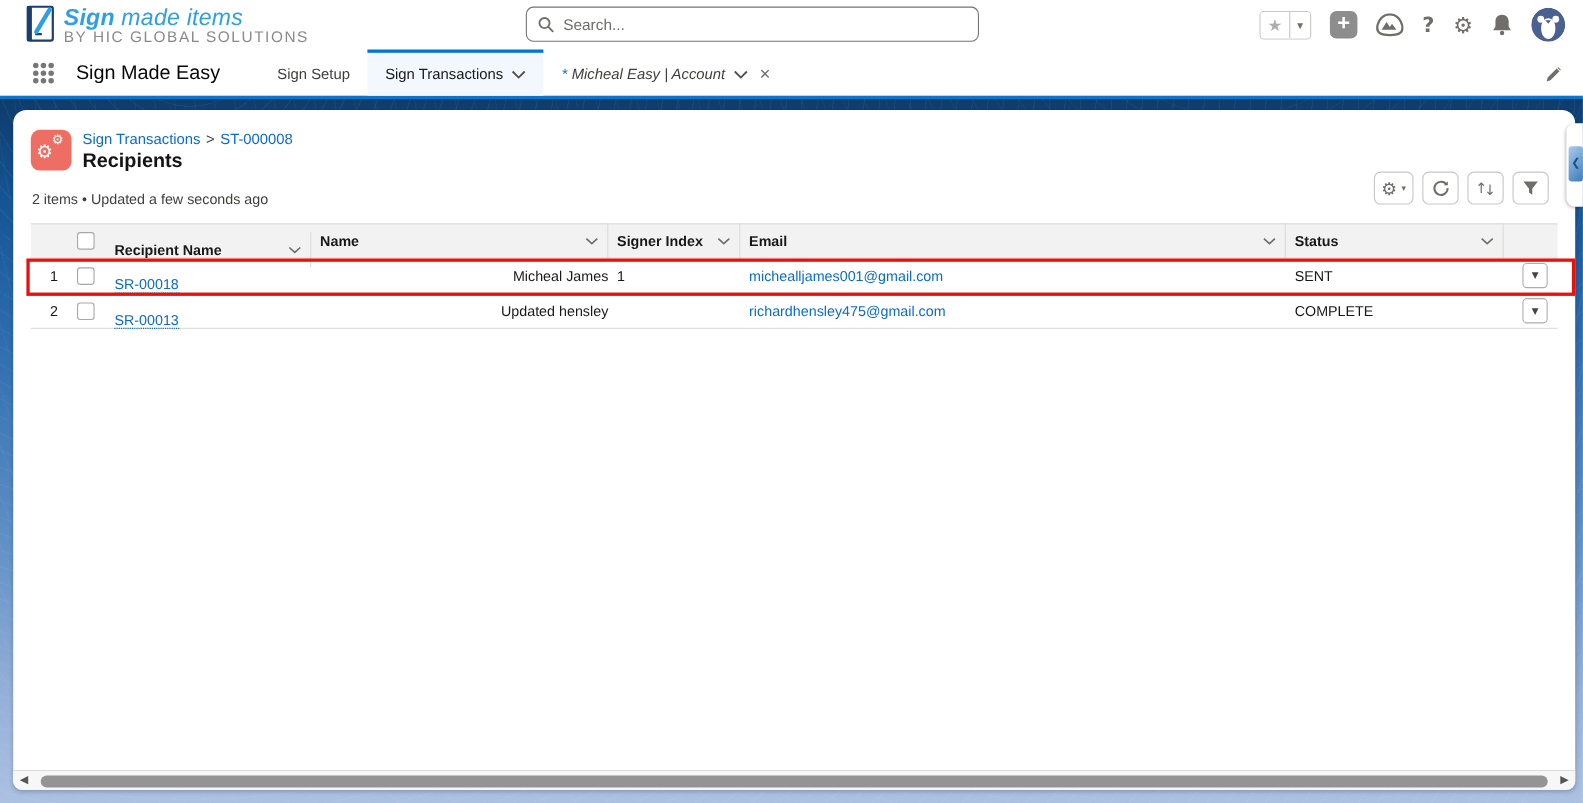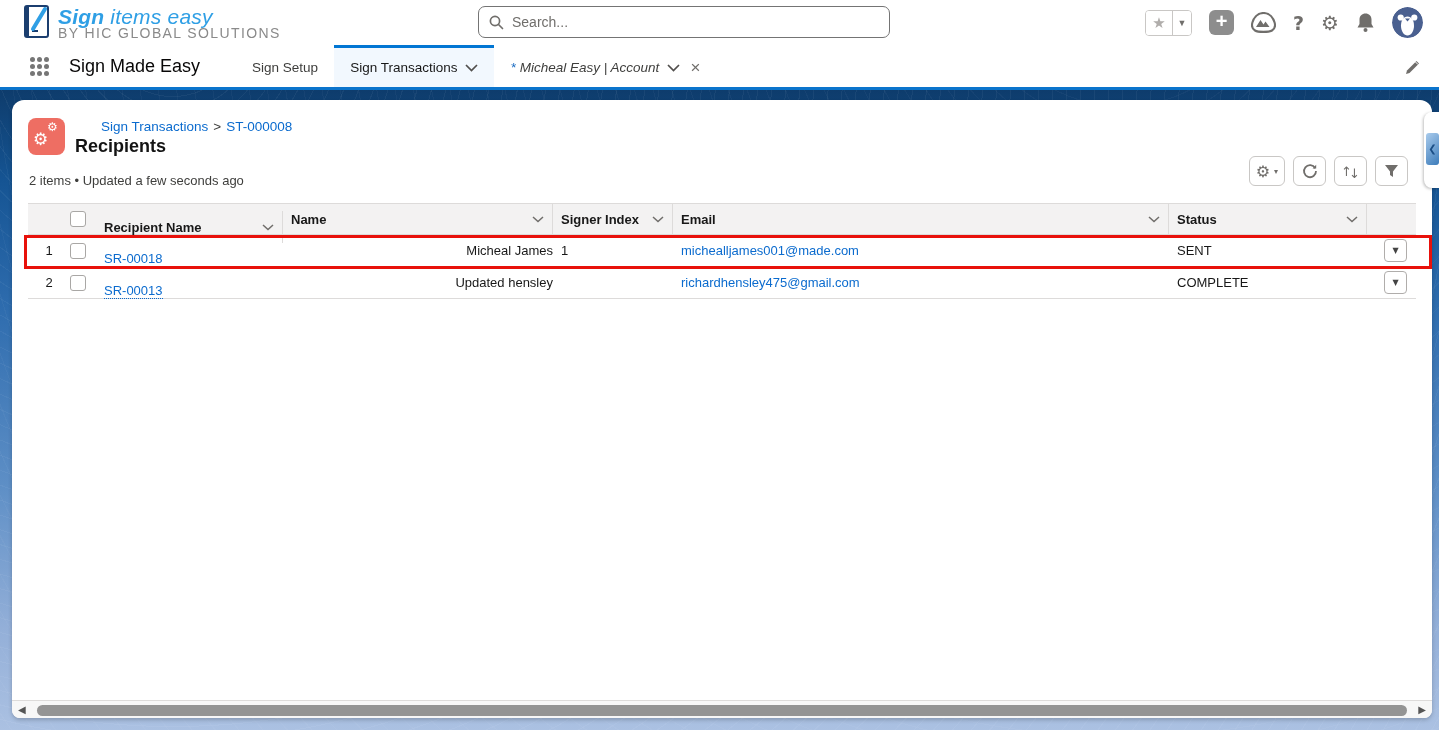--- a/index.html
+++ b/index.html
@@ -43,21 +43,21 @@
         background:linear-gradient(180deg,#0e3c6c 0%,#155493 14%,#2e6cae 34%,#5e8fc6 62%,#93afd8 84%,#abc1e2 100%); }
   .bg::before { content:""; position:absolute; inset:0; opacity:.45;
         background:repeating-radial-gradient(circle at 12% -10%, rgba(255,255,255,.10) 0 1px, transparent 1px 14px),
                    repeating-radial-gradient(circle at 78% -20%, rgba(255,255,255,.08) 0 1px, transparent 1px 18px); }
 
   
   .card { position:absolute; left:12px; top:100px; width:1420px; height:618px; background:#fff; border-radius:12px 12px 8px 8px; box-shadow:0 2px 4px rgba(0,0,0,.2); }
   .entity-icon { position:absolute; left:16px; top:18px; width:37px; height:37px; border-radius:8px; background:#ee6e63; }
   .entity-icon .g1 { position:absolute; left:5px; top:11px; color:#fff; font-size:17px; font-family:"DejaVu Sans",sans-serif; }
   .entity-icon .g2 { position:absolute; left:19px; top:2px; color:#fff; font-size:12px; font-family:"DejaVu Sans",sans-serif; }
-  .breadcrumb { position:absolute; left:63px; top:19px; font-size:13.5px;margin-left:26px; }
+  .breadcrumb { position:absolute; left:63px; top:19px; font-size:13.5px; }
   .breadcrumb a { color:#0b6bce; text-decoration:none; cursor:pointer; }
   .breadcrumb .sep { color:#3e3e3c; margin:0 5px; }
   .page-title { position:absolute; left:63px; top:36px; font-size:18px; font-weight:bold; color:#141414; }
   .list-meta { position:absolute; left:17px; top:73px; font-size:13px; color:#3e3e3c; }
 
   .list-controls { position:absolute; right:24px; top:56px; display:flex; gap:8px; }
   .ctl-btn { height:30px; min-width:33px; border:1px solid #c9c7c5; border-radius:6px; background:#fff; display:flex; align-items:center; justify-content:center; gap:4px; color:#706e6b; cursor:pointer; padding:0 6px; }
   .ctl-btn .gear { font-size:16px; font-family:"DejaVu Sans",sans-serif; }
   .ctl-btn .caret { font-size:8px; font-family:"DejaVu Sans",sans-serif; }
   .ctl-btn .updown { font-size:13px; letter-spacing:-3px; font-family:"DejaVu Sans",sans-serif; padding-right:3px; }
@@ -100,21 +100,21 @@
 
 <div class="top-header">
   <div class="logo-wrap">
     <svg width="27" height="34" viewBox="0 0 27 34">
       <rect x="1" y="1" width="23" height="31" rx="2" fill="#ffffff" stroke="#1b3e6f" stroke-width="2"></rect>
       <rect x="1" y="1" width="4" height="31" fill="#1b3e6f"></rect>
       <line x1="8" y1="26" x2="14" y2="26" stroke="#1b3e6f" stroke-width="2"></line>
       <line x1="21" y1="4" x2="9" y2="24" stroke="#2f9fe5" stroke-width="4" stroke-linecap="round"></line>
     </svg>
     <div class="logo-text">
-      <div class="logo-main"><b>Sign</b><span> items easy</span></div>
+      <div class="logo-main"><b>Sign</b><span> made items</span></div>
       <div class="logo-sub">BY HIC GLOBAL SOLUTIONS</div>
     </div>
   </div>
 
   <div class="search-box">
     <svg width="15" height="15" viewBox="0 0 15 15">
       <circle cx="6" cy="6" r="4.6" fill="none" stroke="#706e6b" stroke-width="1.7"></circle>
       <line x1="9.5" y1="9.5" x2="13.5" y2="13.5" stroke="#706e6b" stroke-width="1.7" stroke-linecap="round"></line>
     </svg>
     <input type="text" placeholder="Search..." style="">
@@ -257,21 +257,21 @@
     </div>
 
     <div class="trow">
       <div class="c-num">1</div>
       <div class="c-cb">
           <span class="cb"></span>
         </div>
       <div class="c-rec"><a class="rec-link">SR-00018</a></div>
       <div class="c-name">Micheal James</div>
       <div class="c-idx">1</div>
-      <div class="c-email"><a class="mail-link">michealljames001@made.com</a></div>
+      <div class="c-email"><a class="mail-link">michealljames001@gmail.com</a></div>
       <div class="c-status">SENT</div>
       <div class="c-act">
           <span class="row-act-btn">▼</span>
         </div>
     </div>
 
     <div class="trow">
       <div class="c-num">2</div>
       <div class="c-cb">
           <span class="cb"></span>

